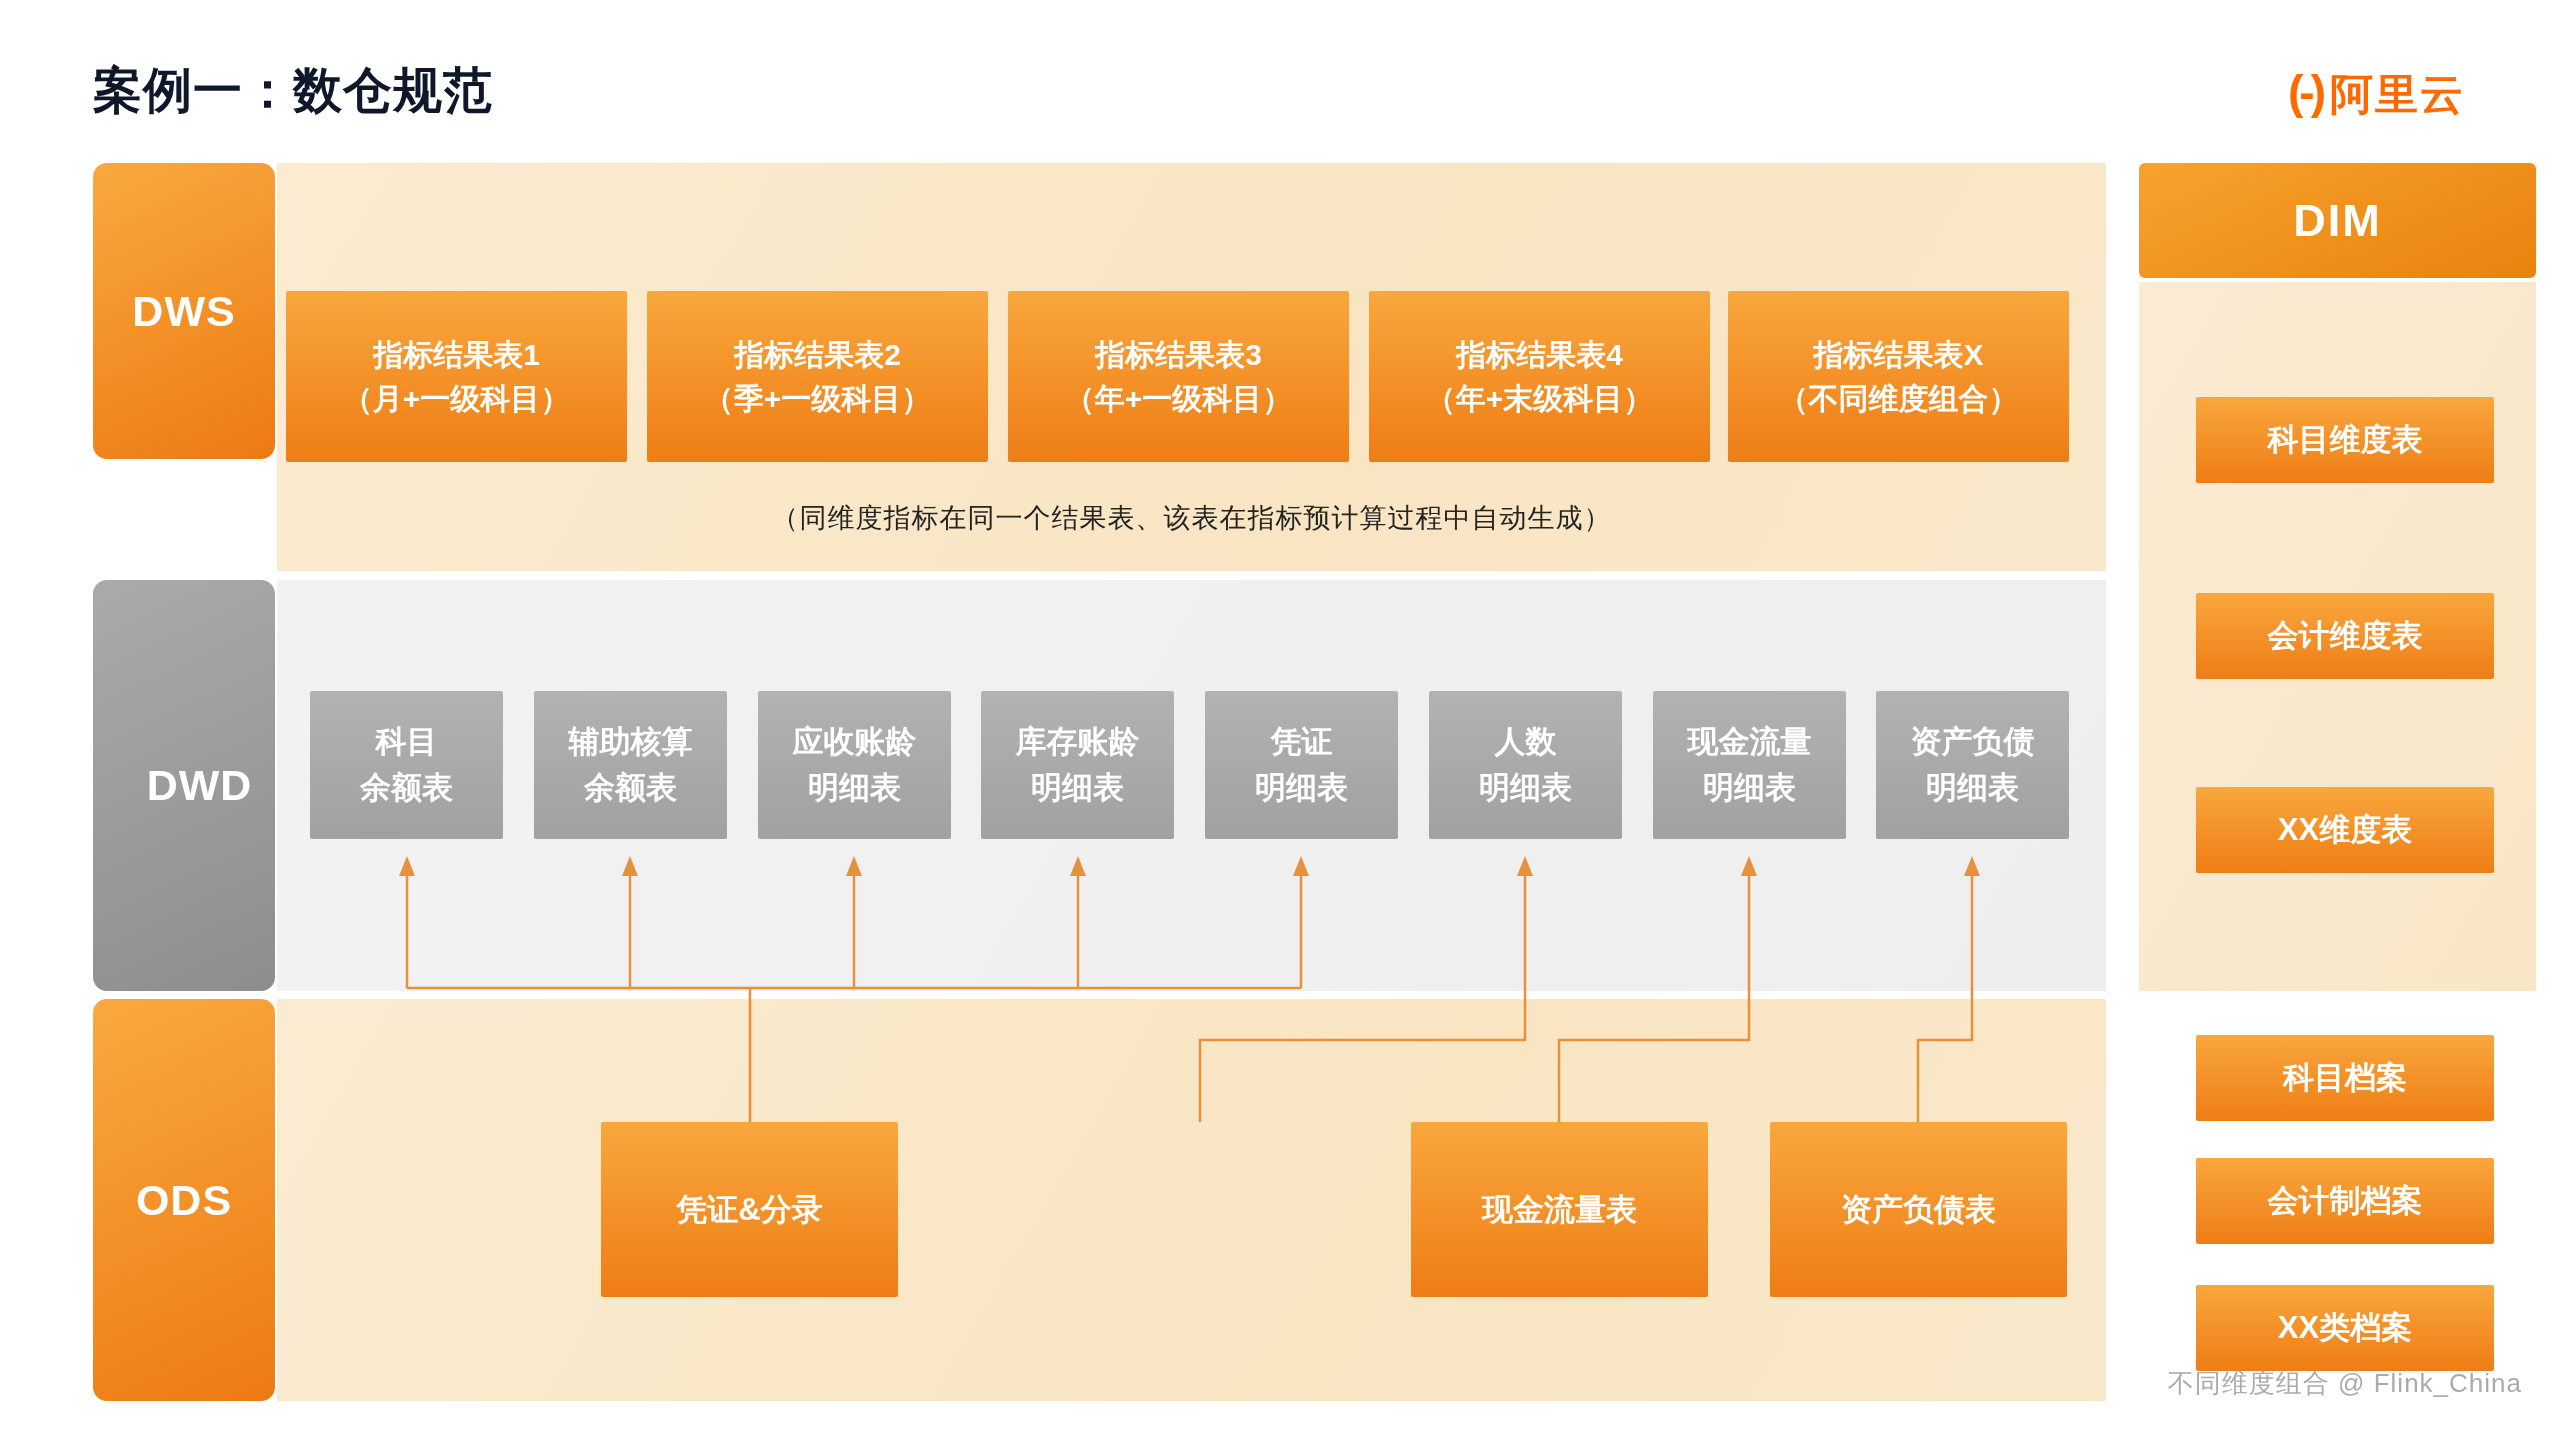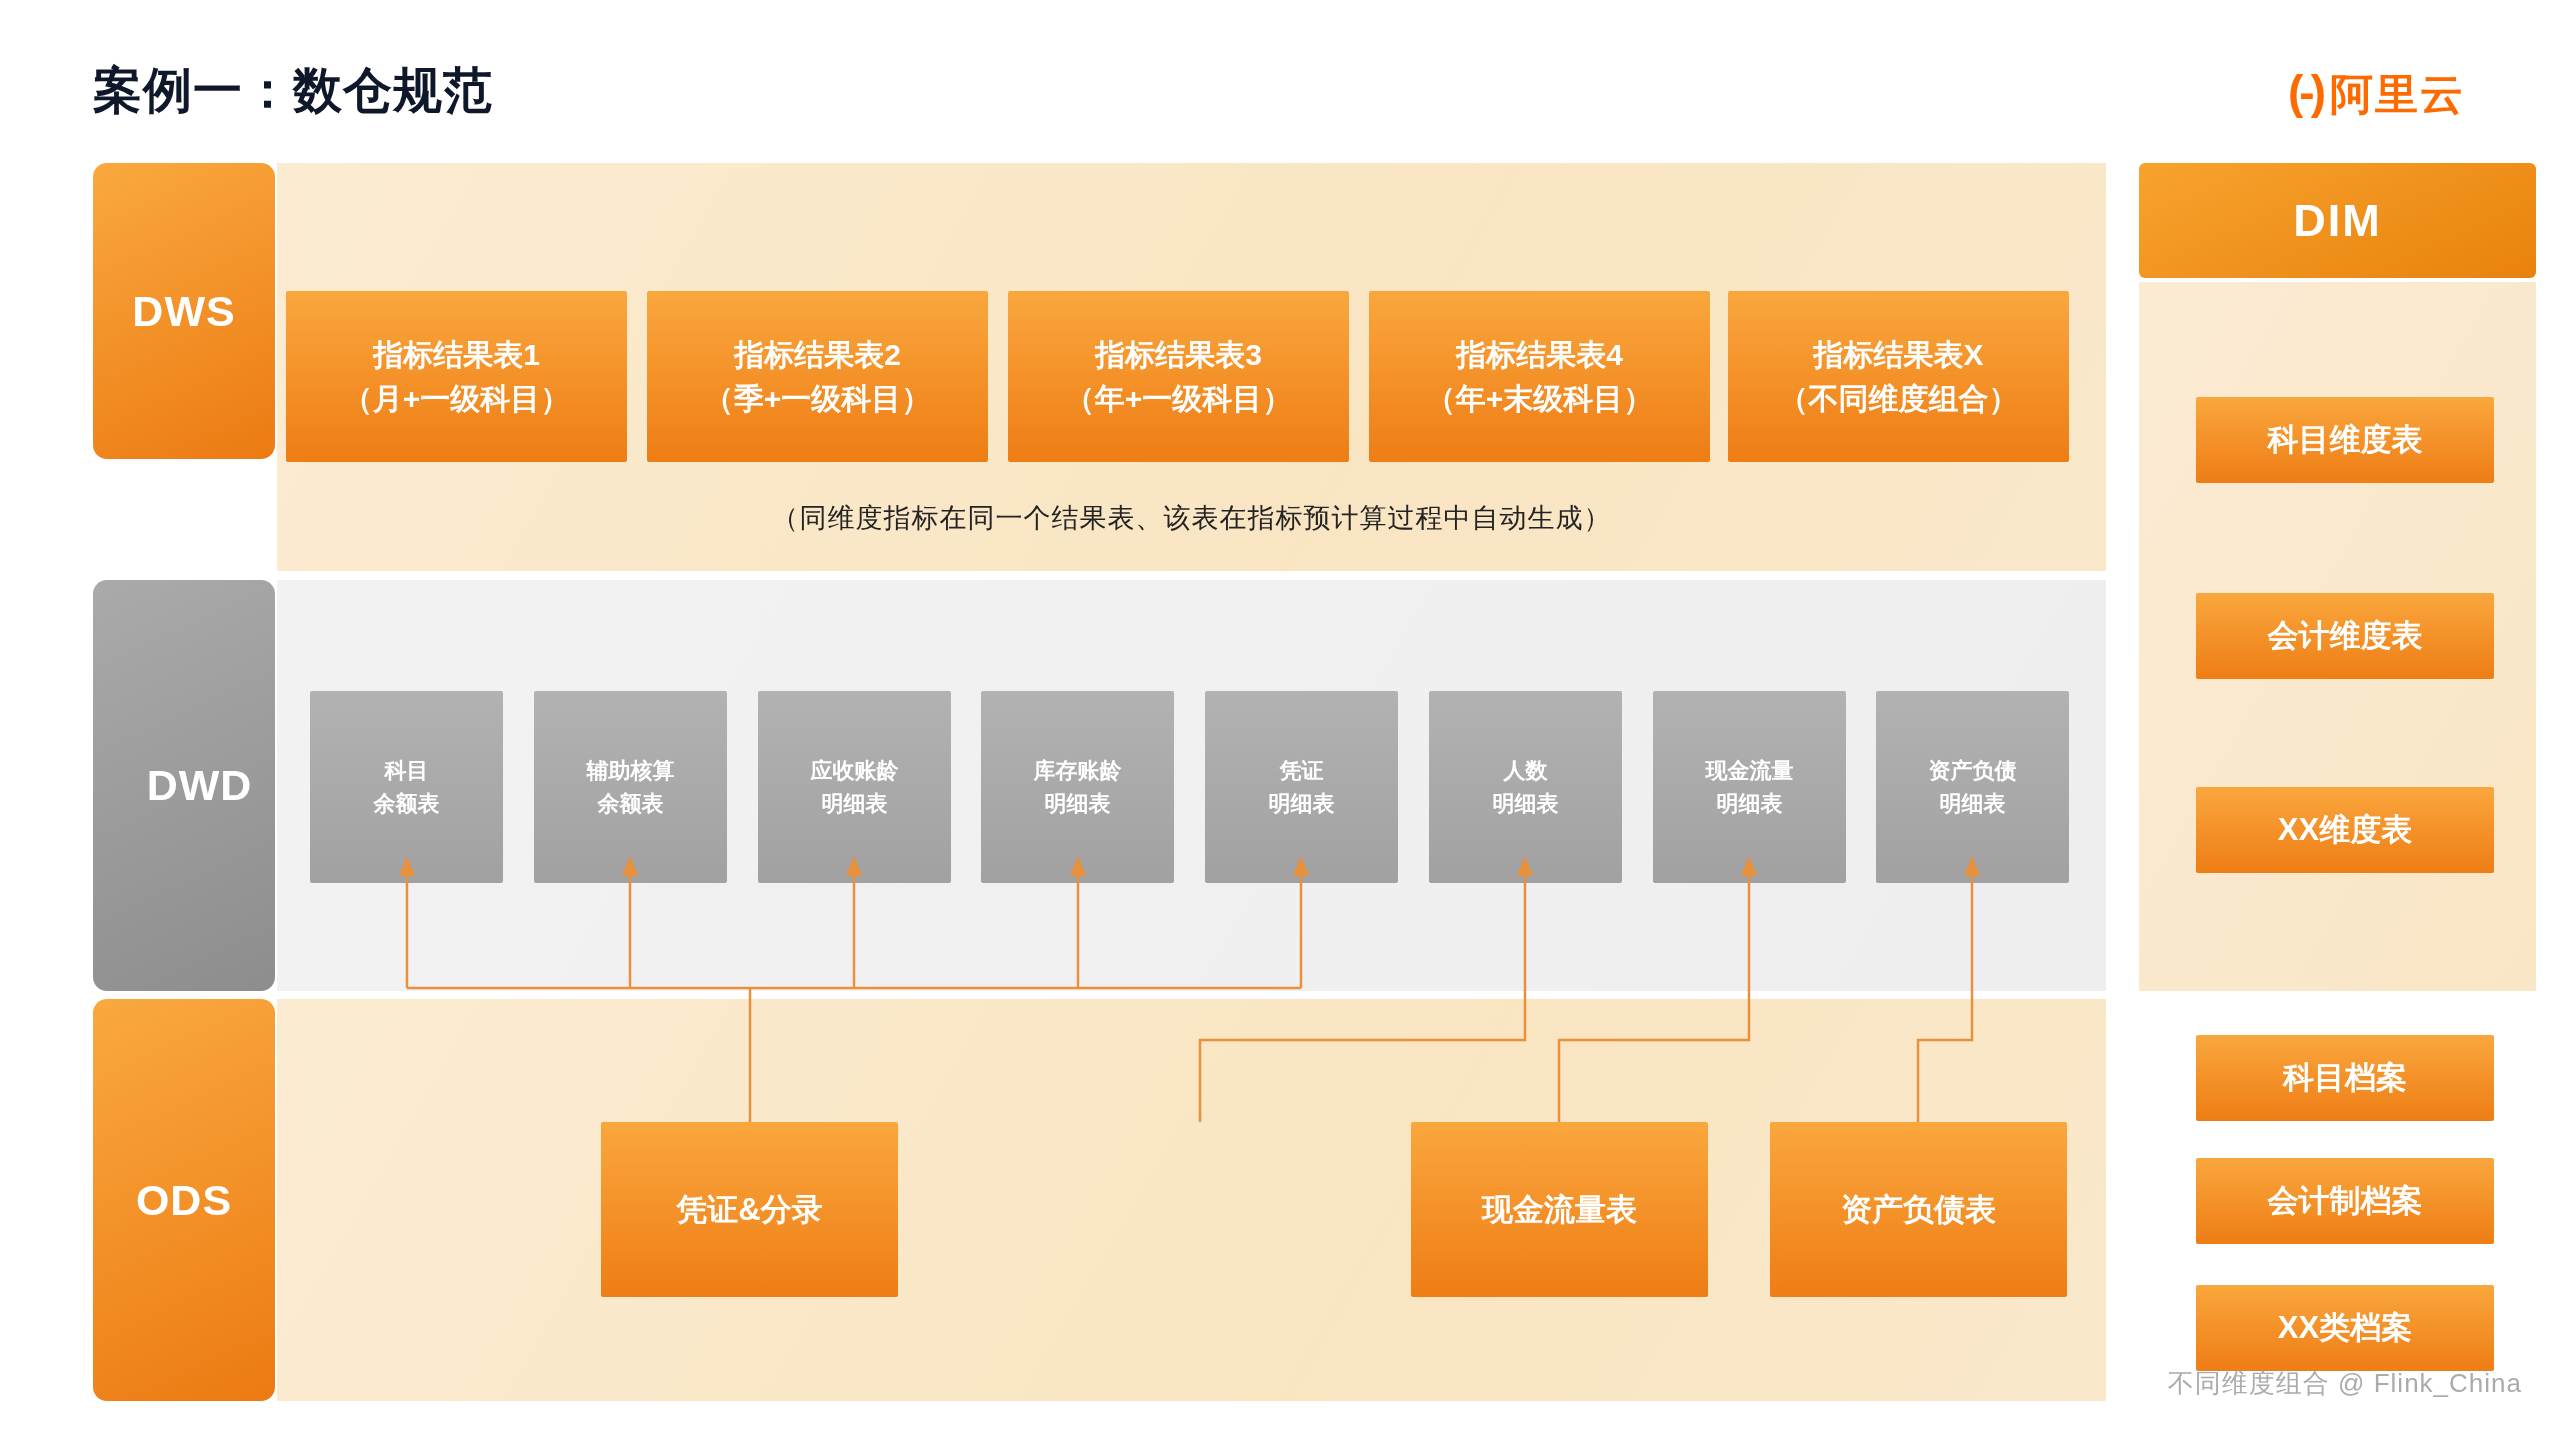--- a/index.html
+++ b/index.html
@@ -21,24 +21,24 @@
 
   .band { position:absolute; left:277px; width:1829px; }
   .band-orange { background:linear-gradient(120deg,#FBEBD1 0%,#F9E5C2 60%,#FAE8CB 100%); }
   .band-gray   { background:linear-gradient(120deg,#F2F2F3 0%,#EEEEEF 100%); }
 
   .obox { position:absolute; display:flex; flex-direction:column; align-items:center; justify-content:center;
     color:#fff; font-weight:700; text-align:center;
     background:linear-gradient(180deg,#F9A73D 0%,#EE7D15 100%); border-radius:2px; }
   .dws-box { top:291px; width:341px; height:171px; font-size:30px; line-height:1.45; }
 
-  .gbox { position:absolute; top:691px; width:193px; height:192px;
+  .gbox { position:absolute; top:691px; width:193px; height:148px;
     background:linear-gradient(180deg,#B2B2B2 0%,#A1A1A1 100%);
     display:flex; flex-direction:column; align-items:center; justify-content:center;
-    color:#fff; font-weight:700; font-size:22px; line-height:1.5; text-align:center; border-radius:2px; }
+    color:#fff; font-weight:700; font-size:31px; line-height:1.5; text-align:center; border-radius:2px; }
 
   .ods-box { top:1122px; width:297px; height:175px; font-size:31px; }
 
   .note { position:absolute; top:500px; left:277px; width:1829px; text-align:center;
     font-size:27px; color:#232323; font-weight:500; letter-spacing:1px; }
 
   .dim-header { position:absolute; left:2139px; top:163px; width:397px; height:115px; border-radius:6px;
     background:linear-gradient(155deg,#F7A32E 0%,#E8820D 100%);
     display:flex; align-items:center; justify-content:center;
     color:#fff; font-size:45px; font-weight:700; letter-spacing:2px; }

